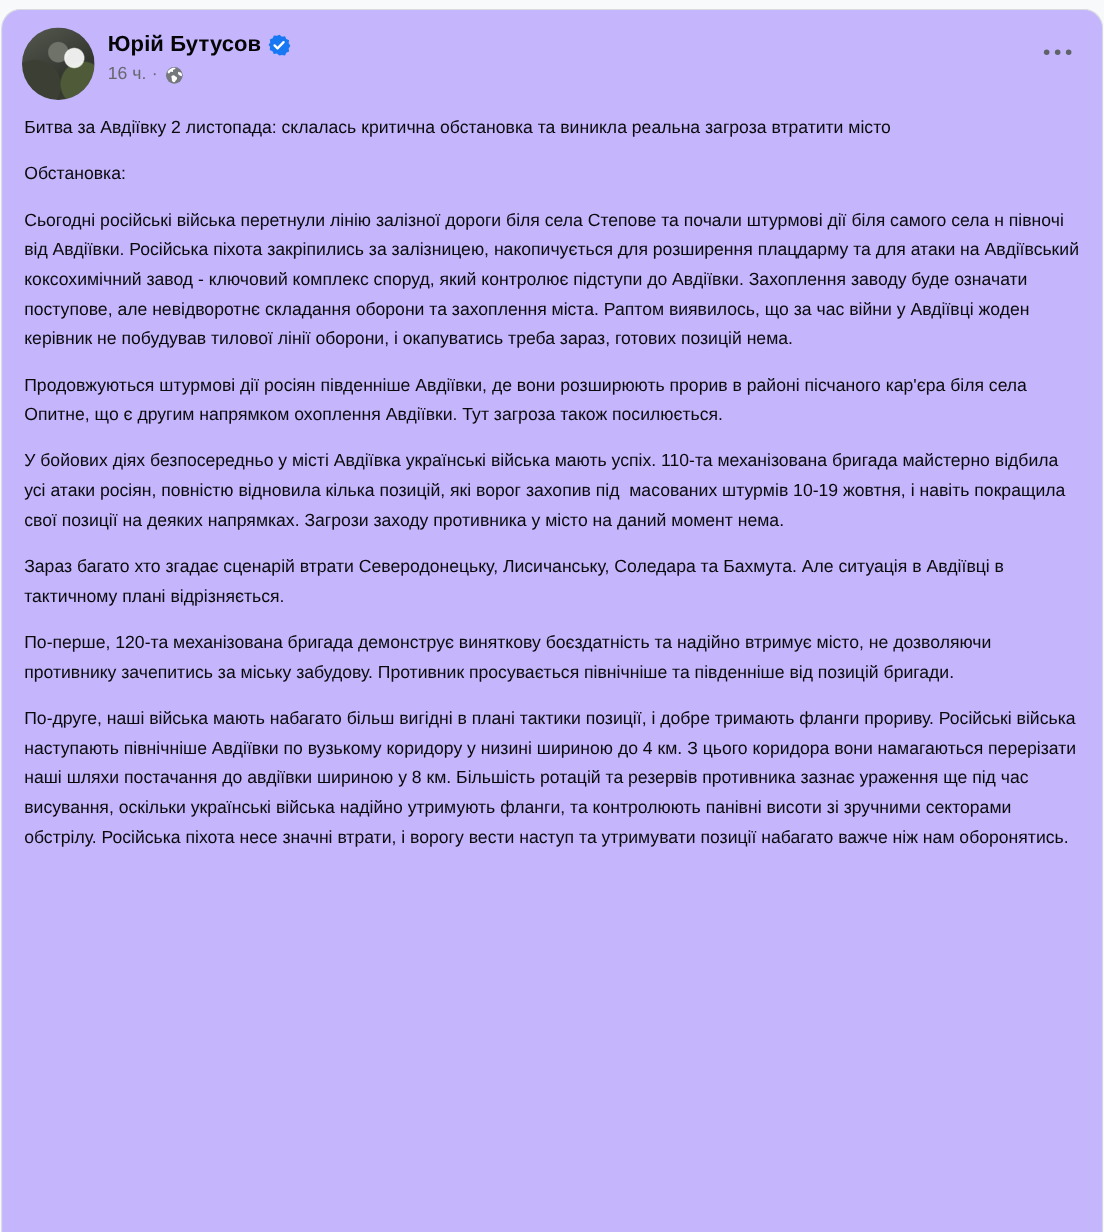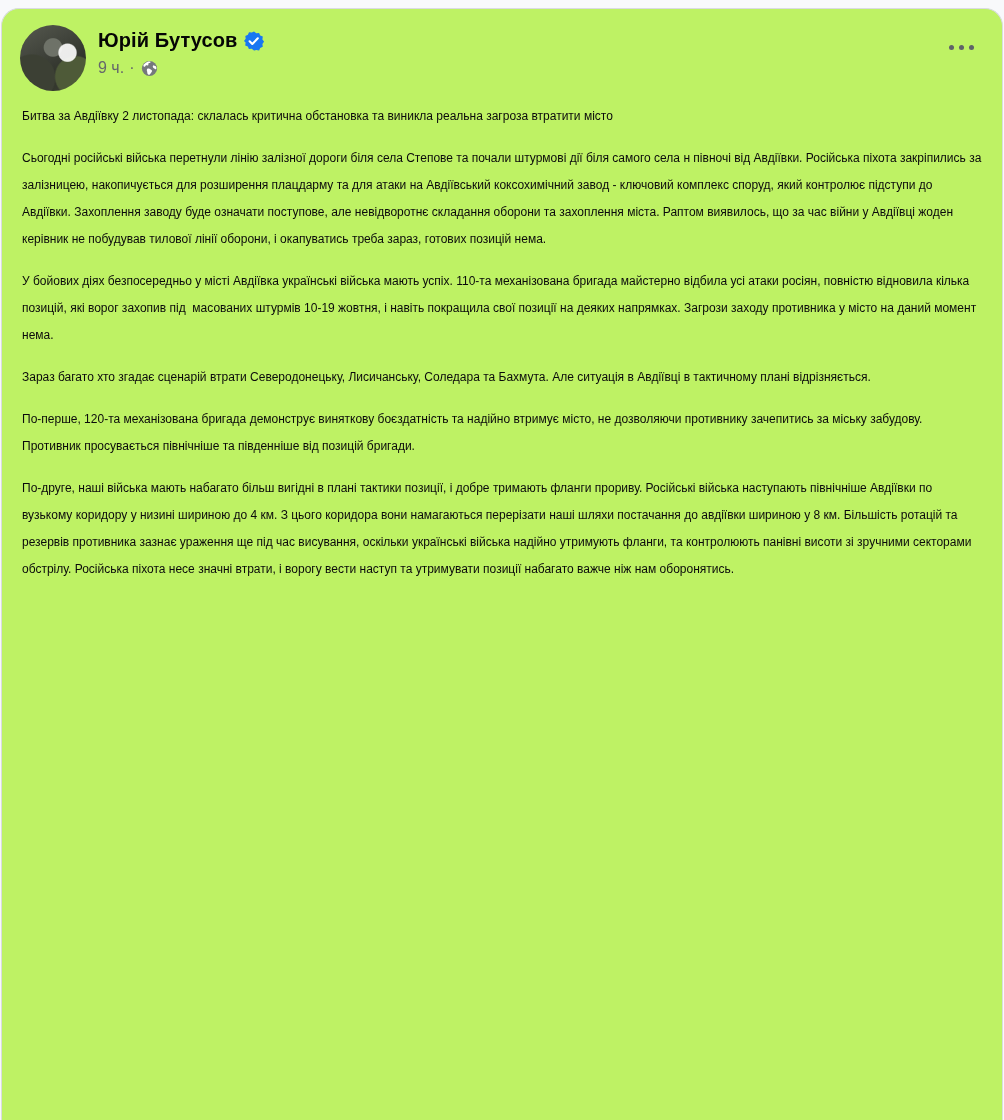--- a/index.html
+++ b/index.html
@@ -6,21 +6,21 @@
   body {
     width: 1004px; height: 1120px; overflow: hidden;
     background: #f8f9fb;
     font-family: "Liberation Sans", "DejaVu Sans", sans-serif;
     -webkit-font-smoothing: antialiased;
   }
   .post-card {
     box-sizing: border-box;
     width: 1002px; height: 1112px;
     margin: 8px auto 0;
-    background: #bef264;
+    background: #c4b5fd;
     border: 1px solid #d9dbe0;
     border-bottom: none;
     border-radius: 18px 18px 0 0;
     overflow: hidden;
   }
   .post-header {
     position: relative;
     display: flex;
     align-items: flex-start;
     padding: 16px 16px 8px 18px;
@@ -52,21 +52,21 @@
   .more-button {
     position: absolute; right: 22px; top: 26px;
     display: flex; gap: 5px; align-items: center;
     padding: 10px 6px; border-radius: 6px; cursor: pointer;
   }
   .more-button .dot {
     width: 5px; height: 5px; border-radius: 50%; background: #5f6368;
   }
   .post-body {
     padding: 4px 20px 0 20px;
-    font-size: 12px; line-height: 27px; color: #0a0a0b;
+    font-size: 16px; line-height: 27px; color: #0a0a0b;
   }
   .post-body p { margin: 0 0 15px 0; white-space: pre-wrap; }
 </style>
 </head>
 <body>
 
 <article class="post-card">
 
   <header class="post-header">
     <div class="avatar"></div>
@@ -75,21 +75,21 @@
       <div class="author-row">
         <span class="author-name">Юрій Бутусов</span>
         <span class="verified-badge">
           <svg width="20" height="20" viewBox="0 0 20 20" aria-hidden="true">
             <path fill="#1877f2" d="M10 0.6l2.3 1.7 2.8-0.4 1.1 2.6 2.6 1.1-0.4 2.8 1.7 2.3-1.7 2.3 0.4 2.8-2.6 1.1-1.1 2.6-2.8-0.4L10 19.4l-2.3-1.7-2.8 0.4-1.1-2.6-2.6-1.1 0.4-2.8L0 10l1.7-2.3-0.4-2.8 2.6-1.1 1.1-2.6 2.8 0.4z"></path>
             <path d="M5.6 10.3l2.7 2.7 5.5-5.7" fill="none" stroke="#ffffff" stroke-width="2.1" stroke-linecap="round" stroke-linejoin="round"></path>
           </svg>
         </span>
       </div>
       <div class="meta-row">
-        <span>9 ч.</span>
+        <span>16 ч.</span>
         <span>·</span>
         <span class="globe-icon">
           <svg width="17" height="17" viewBox="0 0 17 17" aria-hidden="true">
             <circle cx="8.5" cy="8.5" r="7.6" fill="#75787d"></circle>
             <path fill="#ffffff" d="M4.2 3.2c1.2-1 2.7-1.6 4.3-1.6 0.9 0 1.3 0.6 0.8 1.1-0.4 0.4-1.5 0.3-1.9 0.9-0.4 0.6 0.4 1.1-0.2 1.6-0.6 0.5-1.7-0.2-2.4 0.2-0.6 0.4-0.3 1.2-1.1 1.3-0.7 0.1-1.4-0.6-1.3-1.3 0.2-0.9 1-1.6 1.8-2.2z"></path>
             <path fill="#ffffff" d="M12.6 5.4c0.7 0.3 1.6 0.2 2.2 0.8 0.5 0.6 0.7 1.5 0.6 2.3-0.1 1-0.9 0.9-1.5 0.4-0.6-0.5-1.4-0.7-1.8-1.4-0.3-0.6-0.5-1.5 0-2 0.2-0.2 0.4-0.2 0.5-0.1z"></path>
             <path fill="#ffffff" d="M6.9 8.6c0.7-0.4 1.7-0.2 2.2 0.5 0.5 0.6 1.5 0.7 1.8 1.5 0.3 0.8-0.2 1.6-0.8 2.2-0.6 0.6-0.7 1.7-1.6 1.9-0.9 0.2-1.7-0.5-2.1-1.3-0.3-0.7 0-1.5-0.3-2.2-0.2-0.6-0.5-1.2-0.2-1.8 0.2-0.4 0.6-0.6 1-0.8z"></path>
           </svg>
         </span>
       </div>
@@ -97,20 +97,22 @@
 
     <div class="more-button">
       <span class="dot"></span>
       <span class="dot"></span>
       <span class="dot"></span>
     </div>
   </header>
 
   <div class="post-body">
     <p>Битва за Авдіївку 2 листопада: склалась критична обстановка та виникла реальна загроза втратити місто</p>
+    <p>Обстановка:</p>
     <p>Сьогодні російські війська перетнули лінію залізної дороги біля села Степове та почали штурмові дії біля самого села н півночі від Авдіївки. Російська піхота закріпились за залізницею, накопичується для розширення плацдарму та для атаки на Авдіївський коксохимічний завод - ключовий комплекс споруд, який контролює підступи до Авдіївки. Захоплення заводу буде означати поступове, але невідворотнє складання оборони та захоплення міста. Раптом виявилось, що за час війни у Авдіївці жоден керівник не побудував тилової лінії оборони, і окапуватись треба зараз, готових позицій нема.</p>
+    <p>Продовжуються штурмові дії росіян південніше Авдіївки, де вони розширюють прорив в районі пісчаного кар'єра біля села Опитне, що є другим напрямком охоплення Авдіївки. Тут загроза також посилюється.</p>
     <p>У бойових діях безпосередньо у місті Авдіївка українські війська мають успіх. 110-та механізована бригада майстерно відбила усі атаки росіян, повністю відновила кілька позицій, які ворог захопив під  масованих штурмів 10-19 жовтня, і навіть покращила свої позиції на деяких напрямках. Загрози заходу противника у місто на даний момент нема.</p>
     <p>Зараз багато хто згадає сценарій втрати Северодонецьку, Лисичанську, Соледара та Бахмута. Але ситуація в Авдіївці в тактичному плані відрізняється.</p>
     <p>По-перше, 120-та механізована бригада демонструє виняткову боєздатність та надійно втримує місто, не дозволяючи противнику зачепитись за міську забудову. Противник просувається північніше та південніше від позицій бригади.</p>
     <p>По-друге, наші війська мають набагато більш вигідні в плані тактики позиції, і добре тримають фланги прориву. Російські війська наступають північніше Авдіївки по вузькому коридору у низині шириною до 4 км. З цього коридора вони намагаються перерізати наші шляхи постачання до авдіївки шириною у 8 км. Більшість ротацій та резервів противника зазнає ураження ще під час висування, оскільки українські війська надійно утримують фланги, та контролюють панівні висоти зі зручними секторами обстрілу. Російська піхота несе значні втрати, і ворогу вести наступ та утримувати позиції набагато важче ніж нам оборонятись.</p>
   </div>
 
 </article>
 
 </body></html>

